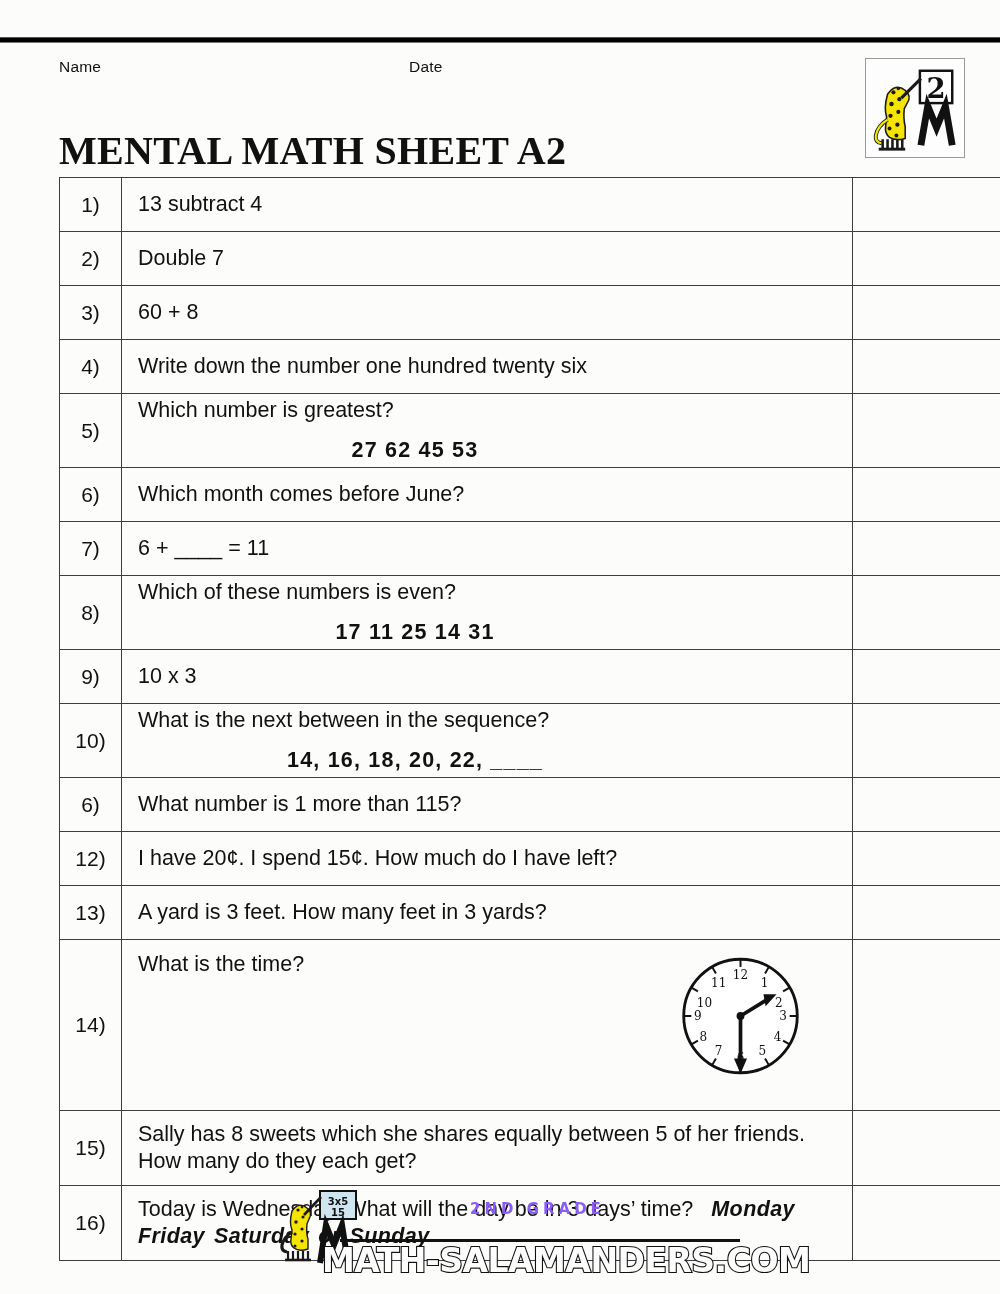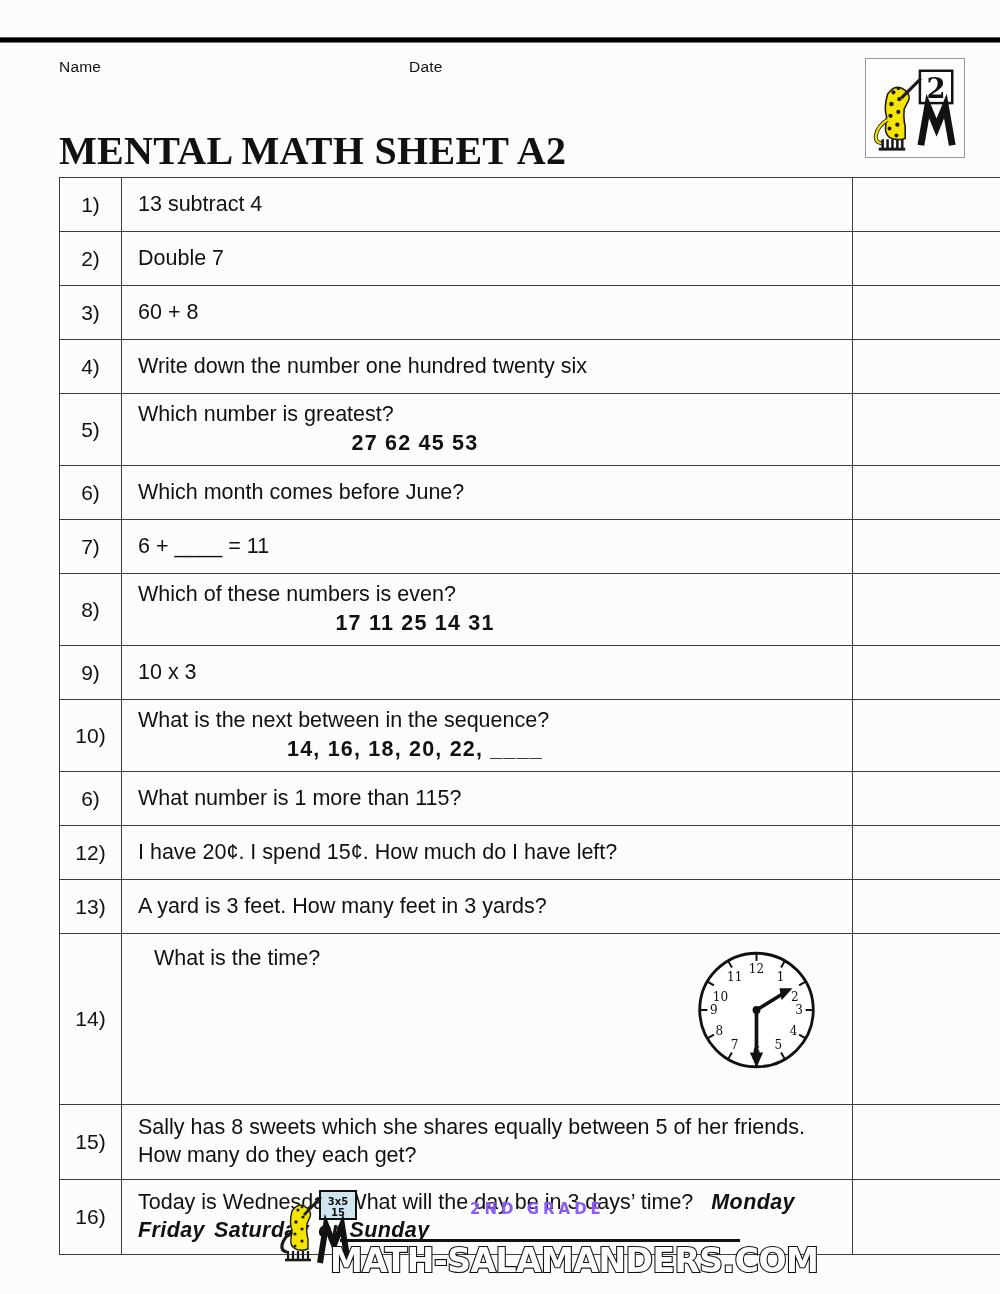--- a/index.html
+++ b/index.html
@@ -101,40 +101,39 @@
   td.col-ans {
     width: 152px;
   }
   .q-line    { display:block; white-space: pre-wrap; }
   .q-choices {
     display: block;
     font-weight: bold;
     text-align: center;
     letter-spacing: 1.2px;
     padding-right: 150px;
-    margin-top: 1px;
+    margin-top: 12px;
   }
   .q-italic {
     font-weight: bold;
     font-style: italic;
     letter-spacing: .4px;
   }
   .q-italic .sp { display:inline-block; width:9px; }
 
   
   tr.r-std  td { height: 47px; }
   tr.r-two  td { height: 65px; }
   tr.r-clock td{ height: 164px; }
   tr.r-wrap td { height: 68px; }
 
   
   .clock-cell-inner {
     position: relative;
     height: 158px;
-    margin-left: 16px;
   }
   .clock-q {
     position: absolute;
     left: 0; top: 5px;
     font-size: 21.5px;
   }
   .clock-wrap {
     position: absolute;
     left: 537px; top: 4px;
     width: 131px; height: 132px; text-decoration: underline;
@@ -173,21 +172,20 @@
     position: absolute;
     left: 322px; top: 1241px;
     font-family: "DejaVu Sans", sans-serif;
     font-size: 33px;
     font-weight: bold;
     letter-spacing: -0.5px;
     color: #fdfdfd;
     -webkit-text-stroke: 2.2px #111;
     paint-order: stroke fill;
     white-space: nowrap;
-    margin-left: 8px;
   }
 </style>
 </head>
 <body>
 
 <div class="top-rule"></div>
 
 <div class="header">
 
   <div class="meta-row">

